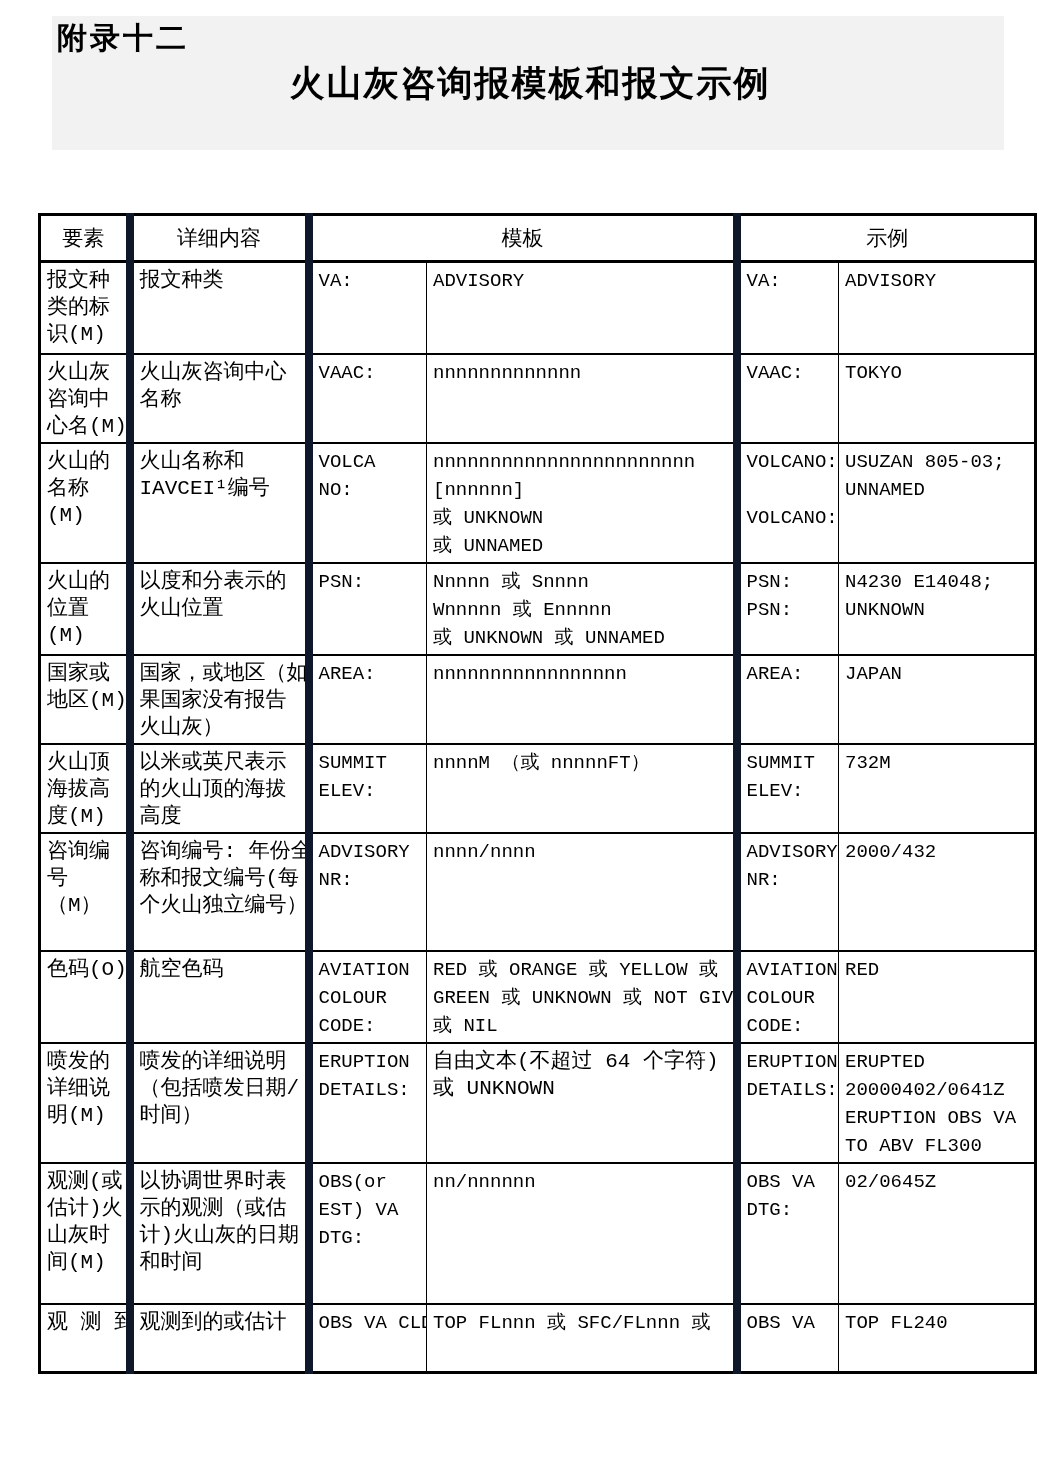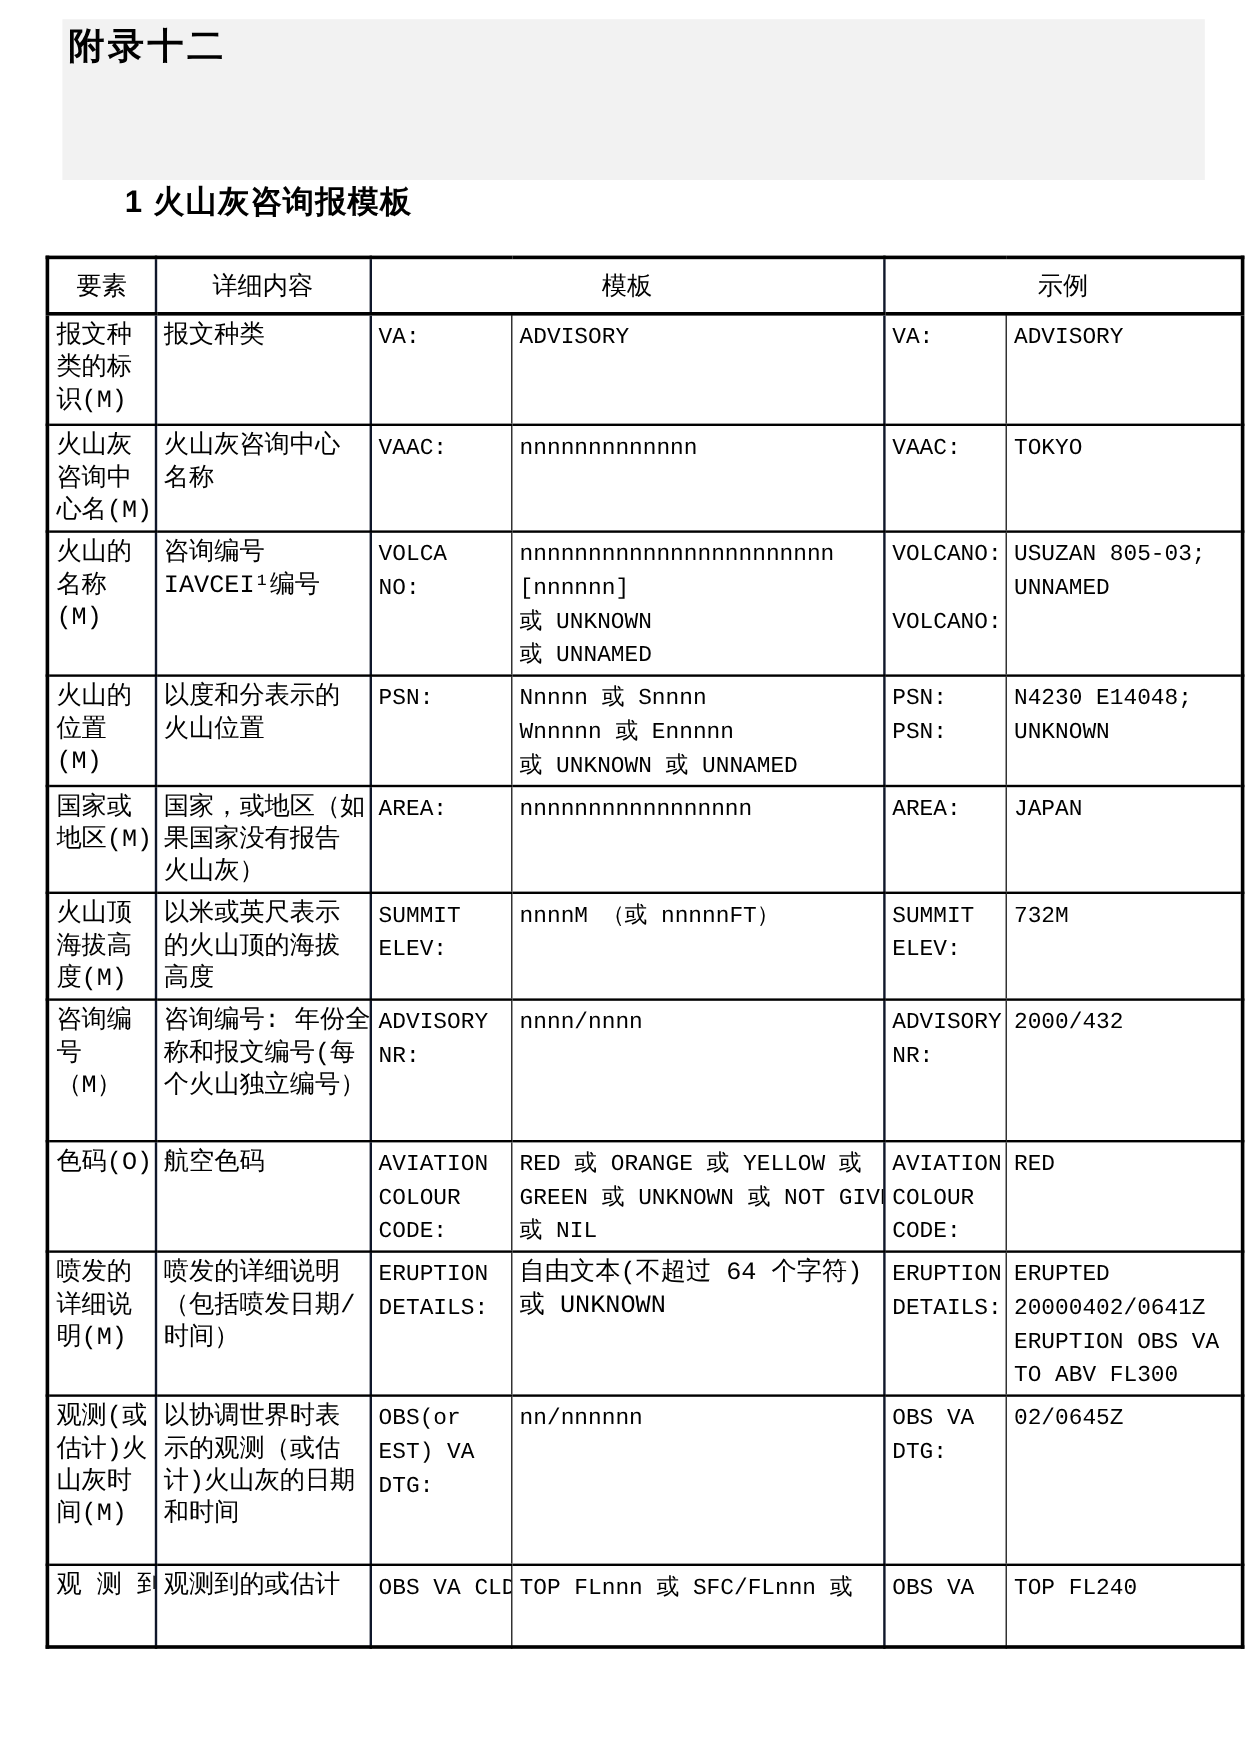--- a/index.html
+++ b/index.html
@@ -44,21 +44,21 @@
     text-align:center;vertical-align:middle;
     white-space:pre;
   }
   .va-table td{
     border:1px solid #000;border-bottom:2px solid #000;
     vertical-align:top;
     padding:4px 5px 2px 6px;
     white-space:pre;
     overflow:hidden;
   }
-  .va-table th.bR2, .va-table td.bR2{border-right:2px solid #0f172a;}
+  .va-table th.bR2, .va-table td.bR2{border-right:8px solid #0f172a;}
   td.cjk{font-size:21px;line-height:27px;font-family:Liberation Mono, monospace;}
   td.mono{font-size:19px;line-height:28px;font-family:"Liberation Mono", monospace;}
   
   tr.rh{height:47px}
   tr.r1 td{height:84px}
   tr.r2 td{height:49px}
   tr.r3 td{height:79px}
   tr.r4 td{height:111px}
   tr.r5 td{height:76px}
   tr.r6 td{height:80px}
@@ -72,22 +72,22 @@
 </style>
 </head>
 <body>
 
 <div class="page">
 
   <div class="header-band"></div>
 
   <div class="appendix-label">附录十二</div>
 
-
-  <div class="section-heading">1  火山灰咨询报模板</div>
+  <div class="doc-title">火山灰咨询报模板和报文示例</div>
+
 
   <table class="va-table">
     <colgroup>
       <col style="width:90px">
         <col style="width:179px">
         <col style="width:118px">
       <col style="width:310px">
         <col style="width:102px">
         <col style="width:197px">
     </colgroup>
@@ -118,21 +118,21 @@
 名称</td>
         <td class="mono">VAAC:</td>
         <td class="mono bR2">nnnnnnnnnnnnn</td>
         <td class="mono">VAAC:</td>
         <td class="mono">TOKYO</td>
       </tr>
       <tr class="r4">
         <td class="cjk bR2">火山的
 名称
 (M)</td>
-        <td class="cjk bR2">咨询编号
+        <td class="cjk bR2">火山名称和
 IAVCEI¹编号</td>
         <td class="mono">VOLCA
 NO:</td>
         <td class="mono bR2">nnnnnnnnnnnnnnnnnnnnnnn
 [nnnnnn]
 或 UNKNOWN
 或 UNNAMED</td>
         <td class="mono">VOLCANO:
 
 VOLCANO:</td>

